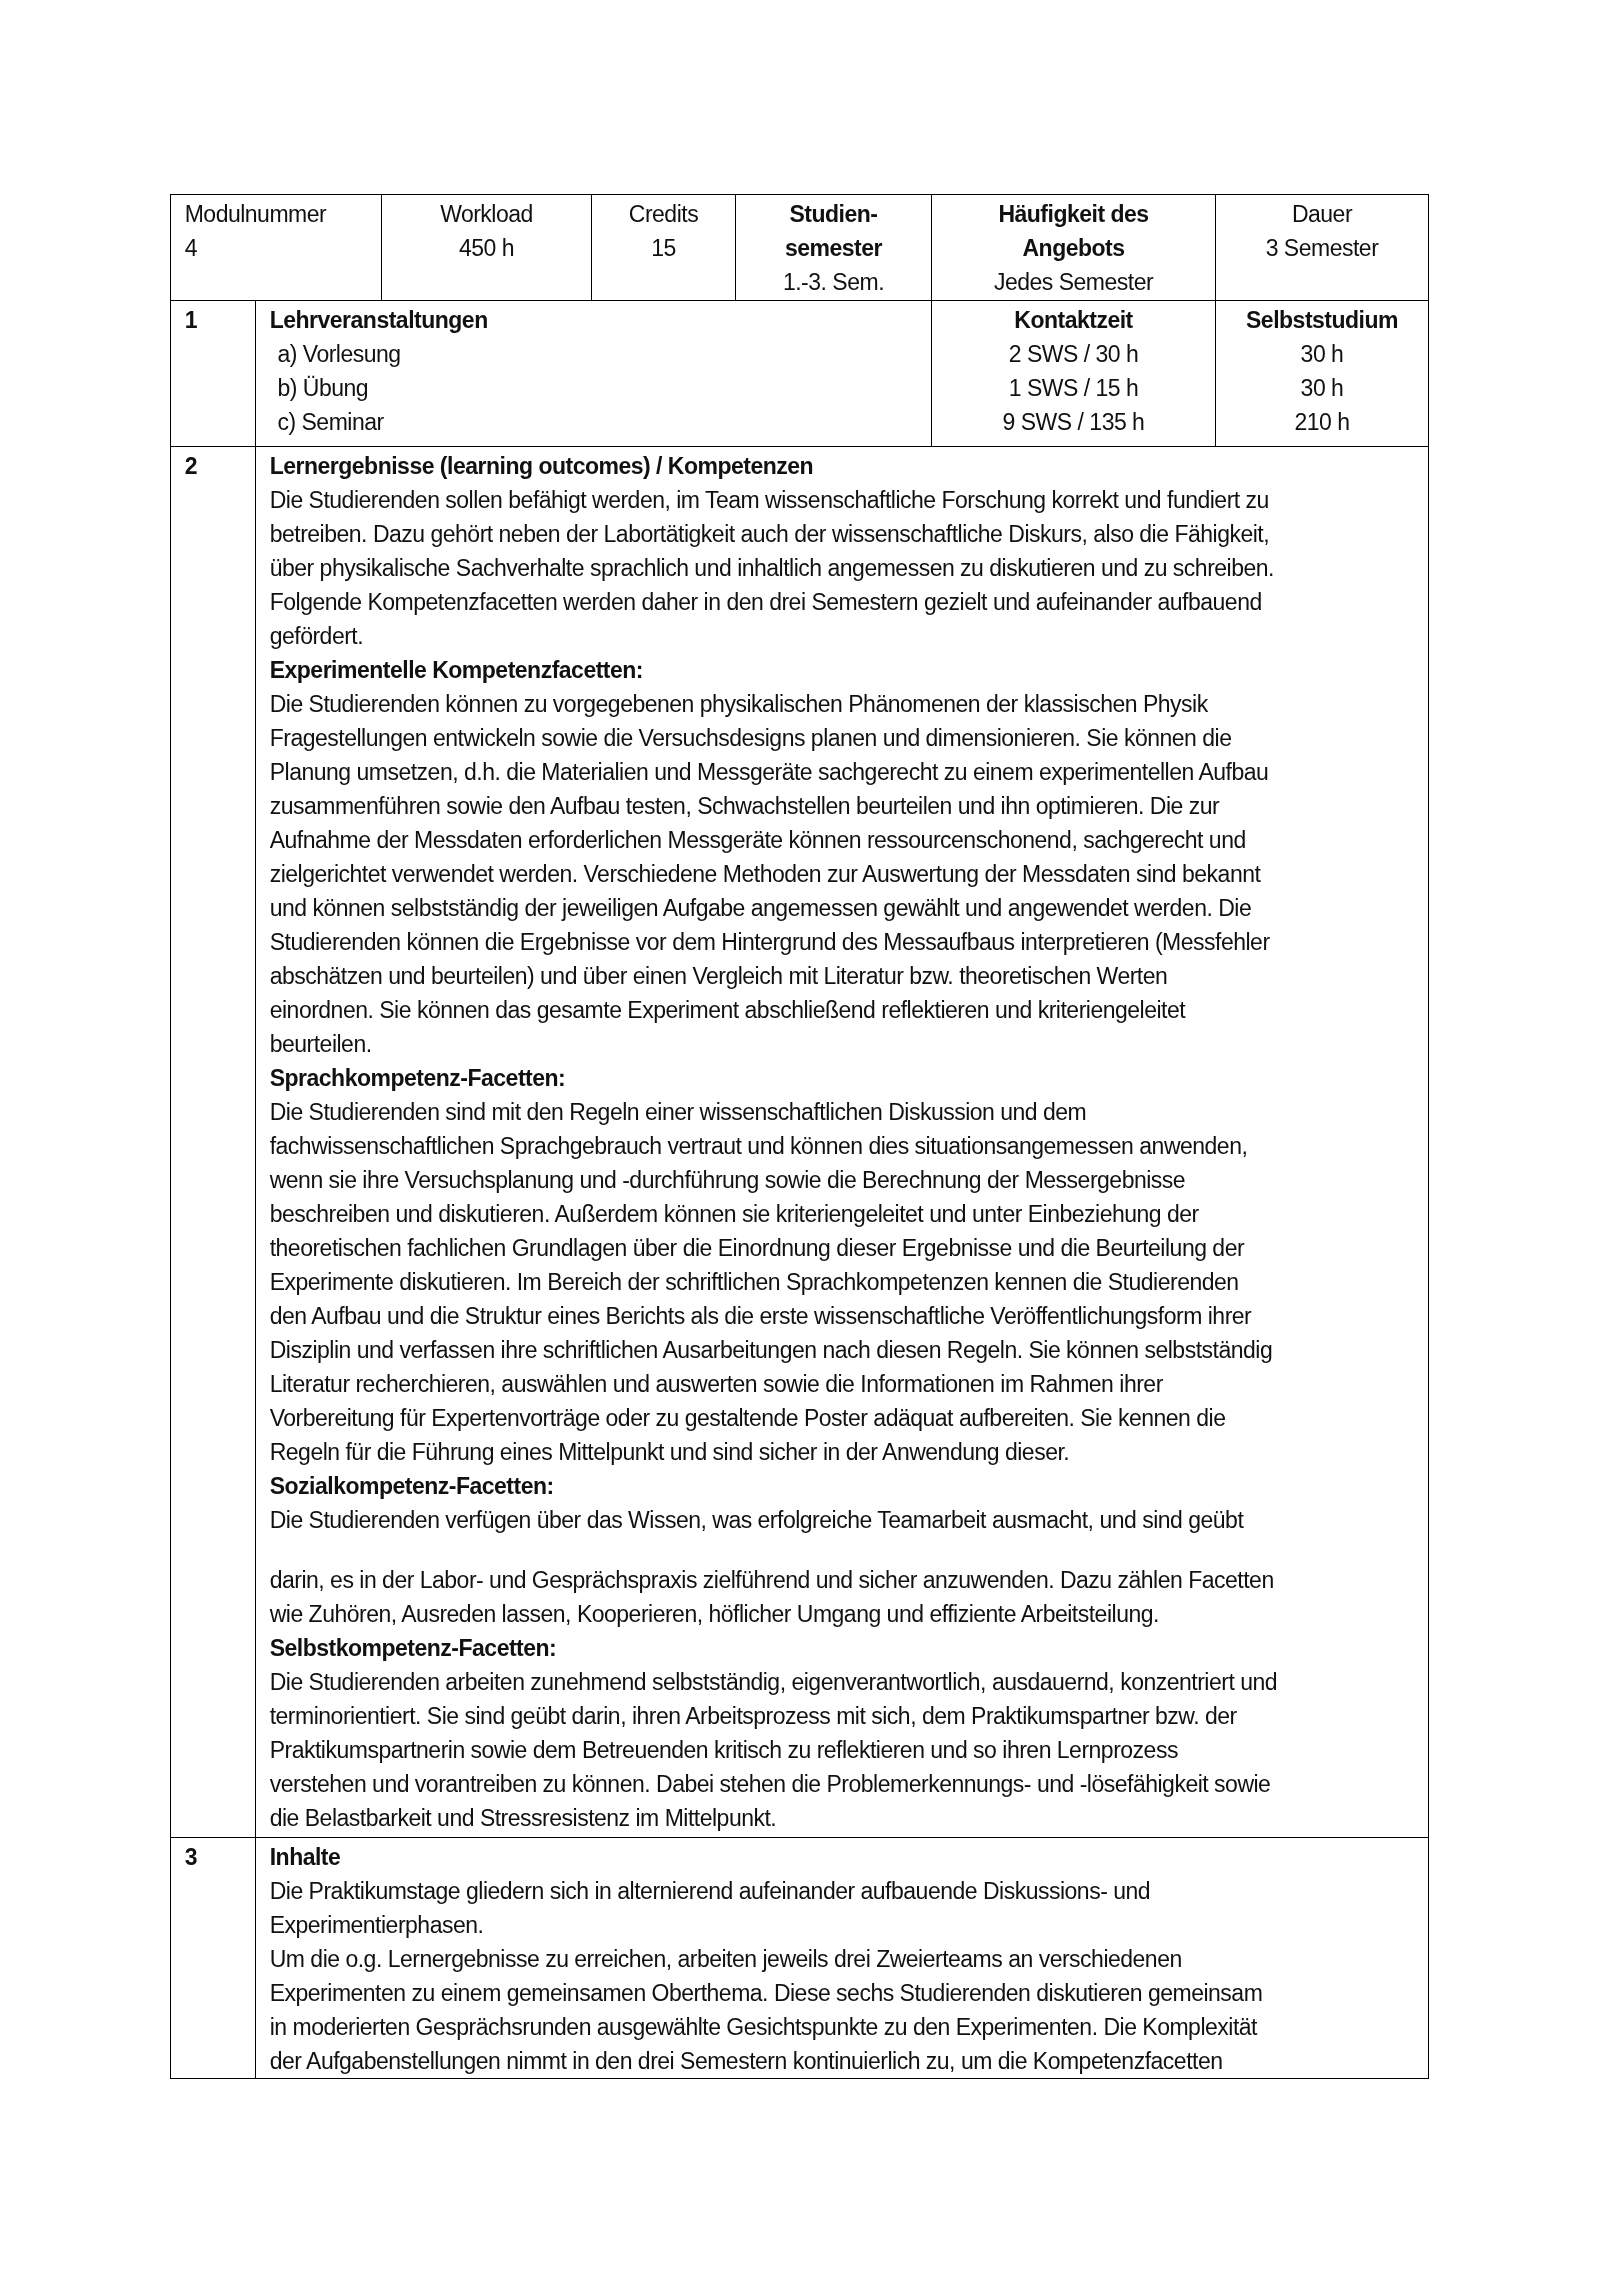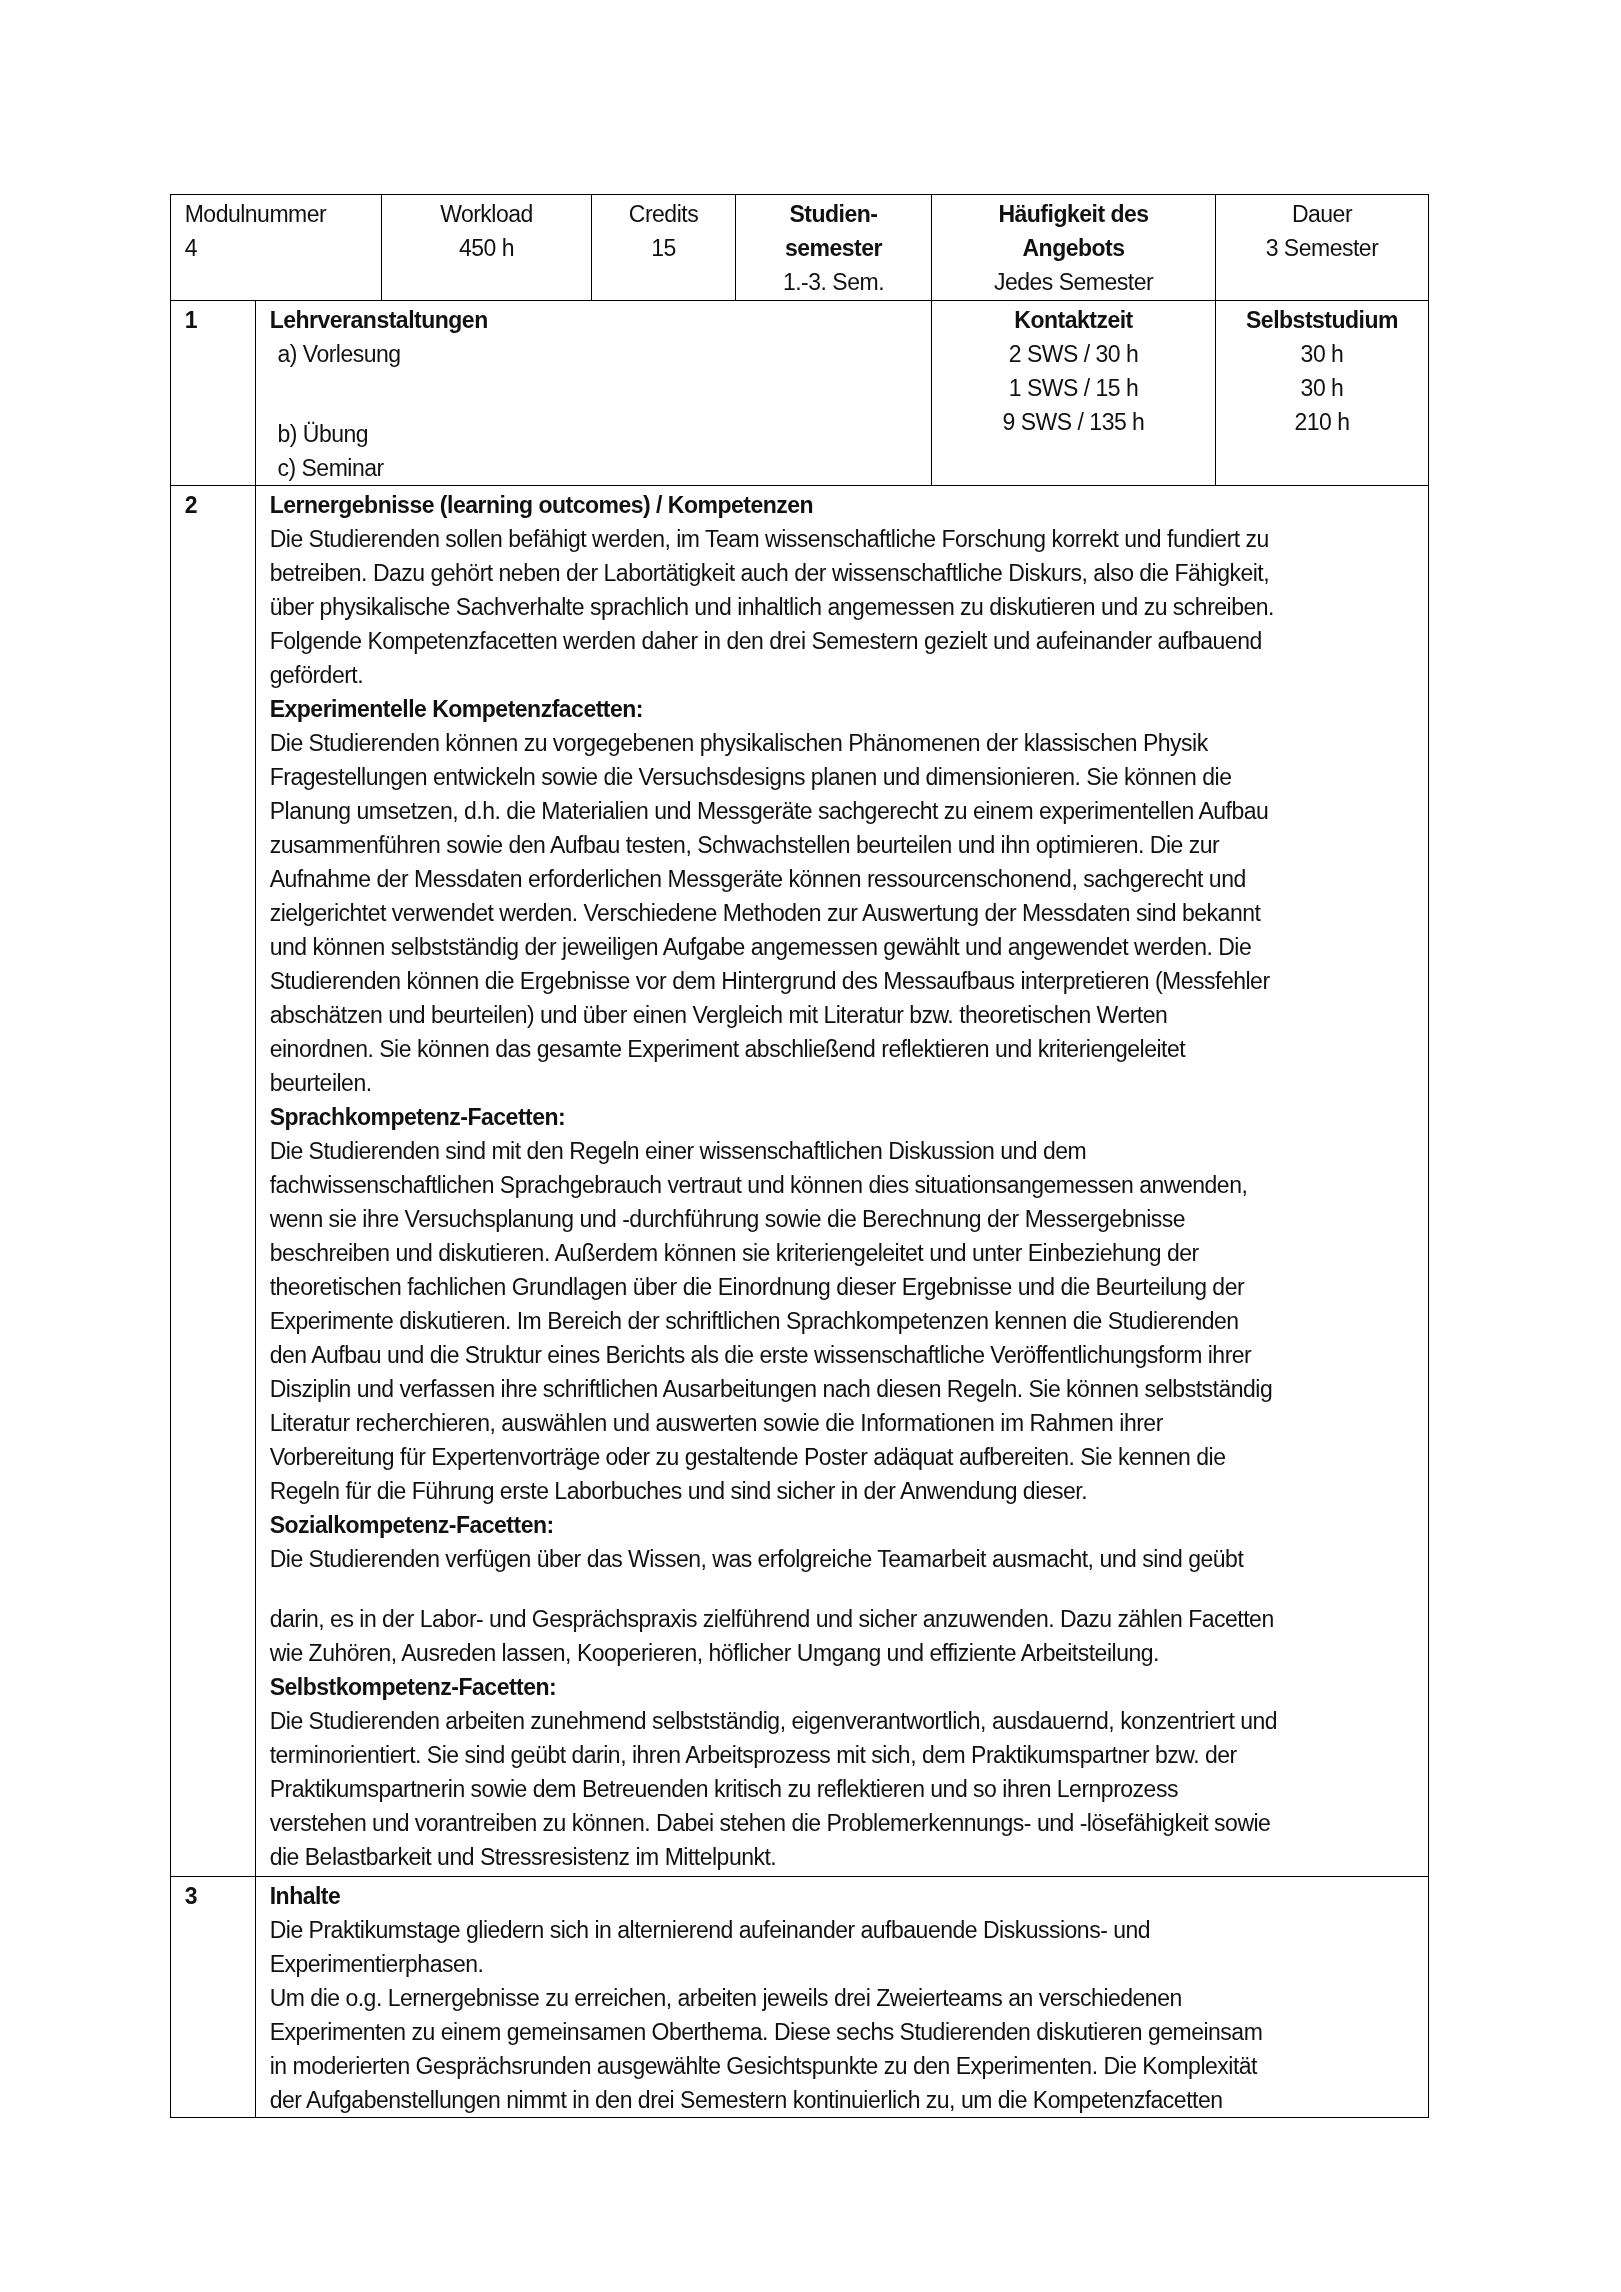--- a/index.html
+++ b/index.html
@@ -82,21 +82,21 @@
   </tr>
 
   <tr class="sec1">
     <td>
       <div class="num txt b">1</div>
     </td>
     <td colspan="4">
       <div class="body txt">
         <div class="b" style="display: block; white-space: nowrap; width: max-content;">Lehrveranstaltungen</div>
         <div class="item" style="display: block; white-space: nowrap; width: max-content;">a) Vorlesung</div>
-        <div class="item" style="display: block; white-space: nowrap; width: max-content; margin-top: 46px;">b) Übung</div>
+        <div class="item" style="display: block; white-space: nowrap; width: max-content;">b) Übung</div>
         <div class="item" style="display: block; white-space: nowrap; width: max-content;">c) Seminar</div>
       </div>
     </td>
     <td>
       <div class="c txt" style="padding-top:2px">
         <div class="b">Kontaktzeit</div>
         <div>2 SWS / 30 h</div>
         <div>1 SWS / 15 h</div>
         <div>9 SWS / 135 h</div>
       </div>
@@ -144,21 +144,21 @@
                 <div class="line" style="white-space: nowrap; display: block; width: max-content;">Die Studierenden sind mit den Regeln einer wissenschaftlichen Diskussion und dem</div>
                 <div class="line" style="white-space: nowrap; display: block; width: max-content;">fachwissenschaftlichen Sprachgebrauch vertraut und können dies situationsangemessen anwenden,</div>
                 <div class="line" style="white-space: nowrap; display: block; width: max-content;">wenn sie ihre Versuchsplanung und -durchführung sowie die Berechnung der Messergebnisse</div>
                 <div class="line" style="white-space: nowrap; display: block; width: max-content;">beschreiben und diskutieren. Außerdem können sie kriteriengeleitet und unter Einbeziehung der</div>
                 <div class="line" style="white-space: nowrap; display: block; width: max-content;">theoretischen fachlichen Grundlagen über die Einordnung dieser Ergebnisse und die Beurteilung der</div>
                 <div class="line" style="white-space: nowrap; display: block; width: max-content;">Experimente diskutieren. Im Bereich der schriftlichen Sprachkompetenzen kennen die Studierenden</div>
                 <div class="line" style="white-space: nowrap; display: block; width: max-content;">den Aufbau und die Struktur eines Berichts als die erste wissenschaftliche Veröffentlichungsform ihrer</div>
                 <div class="line" style="white-space: nowrap; display: block; width: max-content;">Disziplin und verfassen ihre schriftlichen Ausarbeitungen nach diesen Regeln. Sie können selbstständig</div>
                 <div class="line" style="white-space: nowrap; display: block; width: max-content;">Literatur recherchieren, auswählen und auswerten sowie die Informationen im Rahmen ihrer</div>
                 <div class="line" style="white-space: nowrap; display: block; width: max-content;">Vorbereitung für Expertenvorträge oder zu gestaltende Poster adäquat aufbereiten. Sie kennen die</div>
-                <div class="line" style="white-space: nowrap; display: block; width: max-content;">Regeln für die Führung erste Laborbuches und sind sicher in der Anwendung dieser.</div>
+                <div class="line" style="white-space: nowrap; display: block; width: max-content;">Regeln für die Führung eines Mittelpunkt und sind sicher in der Anwendung dieser.</div>
               </div>
         <div class="b" style="display: block; white-space: nowrap; width: max-content;">Sozialkompetenz-Facetten:</div>
         <div>
                 <div class="line" style="white-space: nowrap; display: block; width: max-content;">Die Studierenden verfügen über das Wissen, was erfolgreiche Teamarbeit ausmacht, und sind geübt</div>
                 <div class="line" style="white-space: nowrap; display: block; width: max-content; margin-top: 26px;">darin, es in der Labor- und Gesprächspraxis zielführend und sicher anzuwenden. Dazu zählen Facetten</div>
                 <div class="line" style="white-space: nowrap; display: block; width: max-content;">wie Zuhören, Ausreden lassen, Kooperieren, höflicher Umgang und effiziente Arbeitsteilung.</div>
               </div>
         <div class="b" style="display: block; white-space: nowrap; width: max-content;">Selbstkompetenz-Facetten:</div>
         <div>
                 <div class="line" style="white-space: nowrap; display: block; width: max-content;">Die Studierenden arbeiten zunehmend selbstständig, eigenverantwortlich, ausdauernd, konzentriert und</div>

